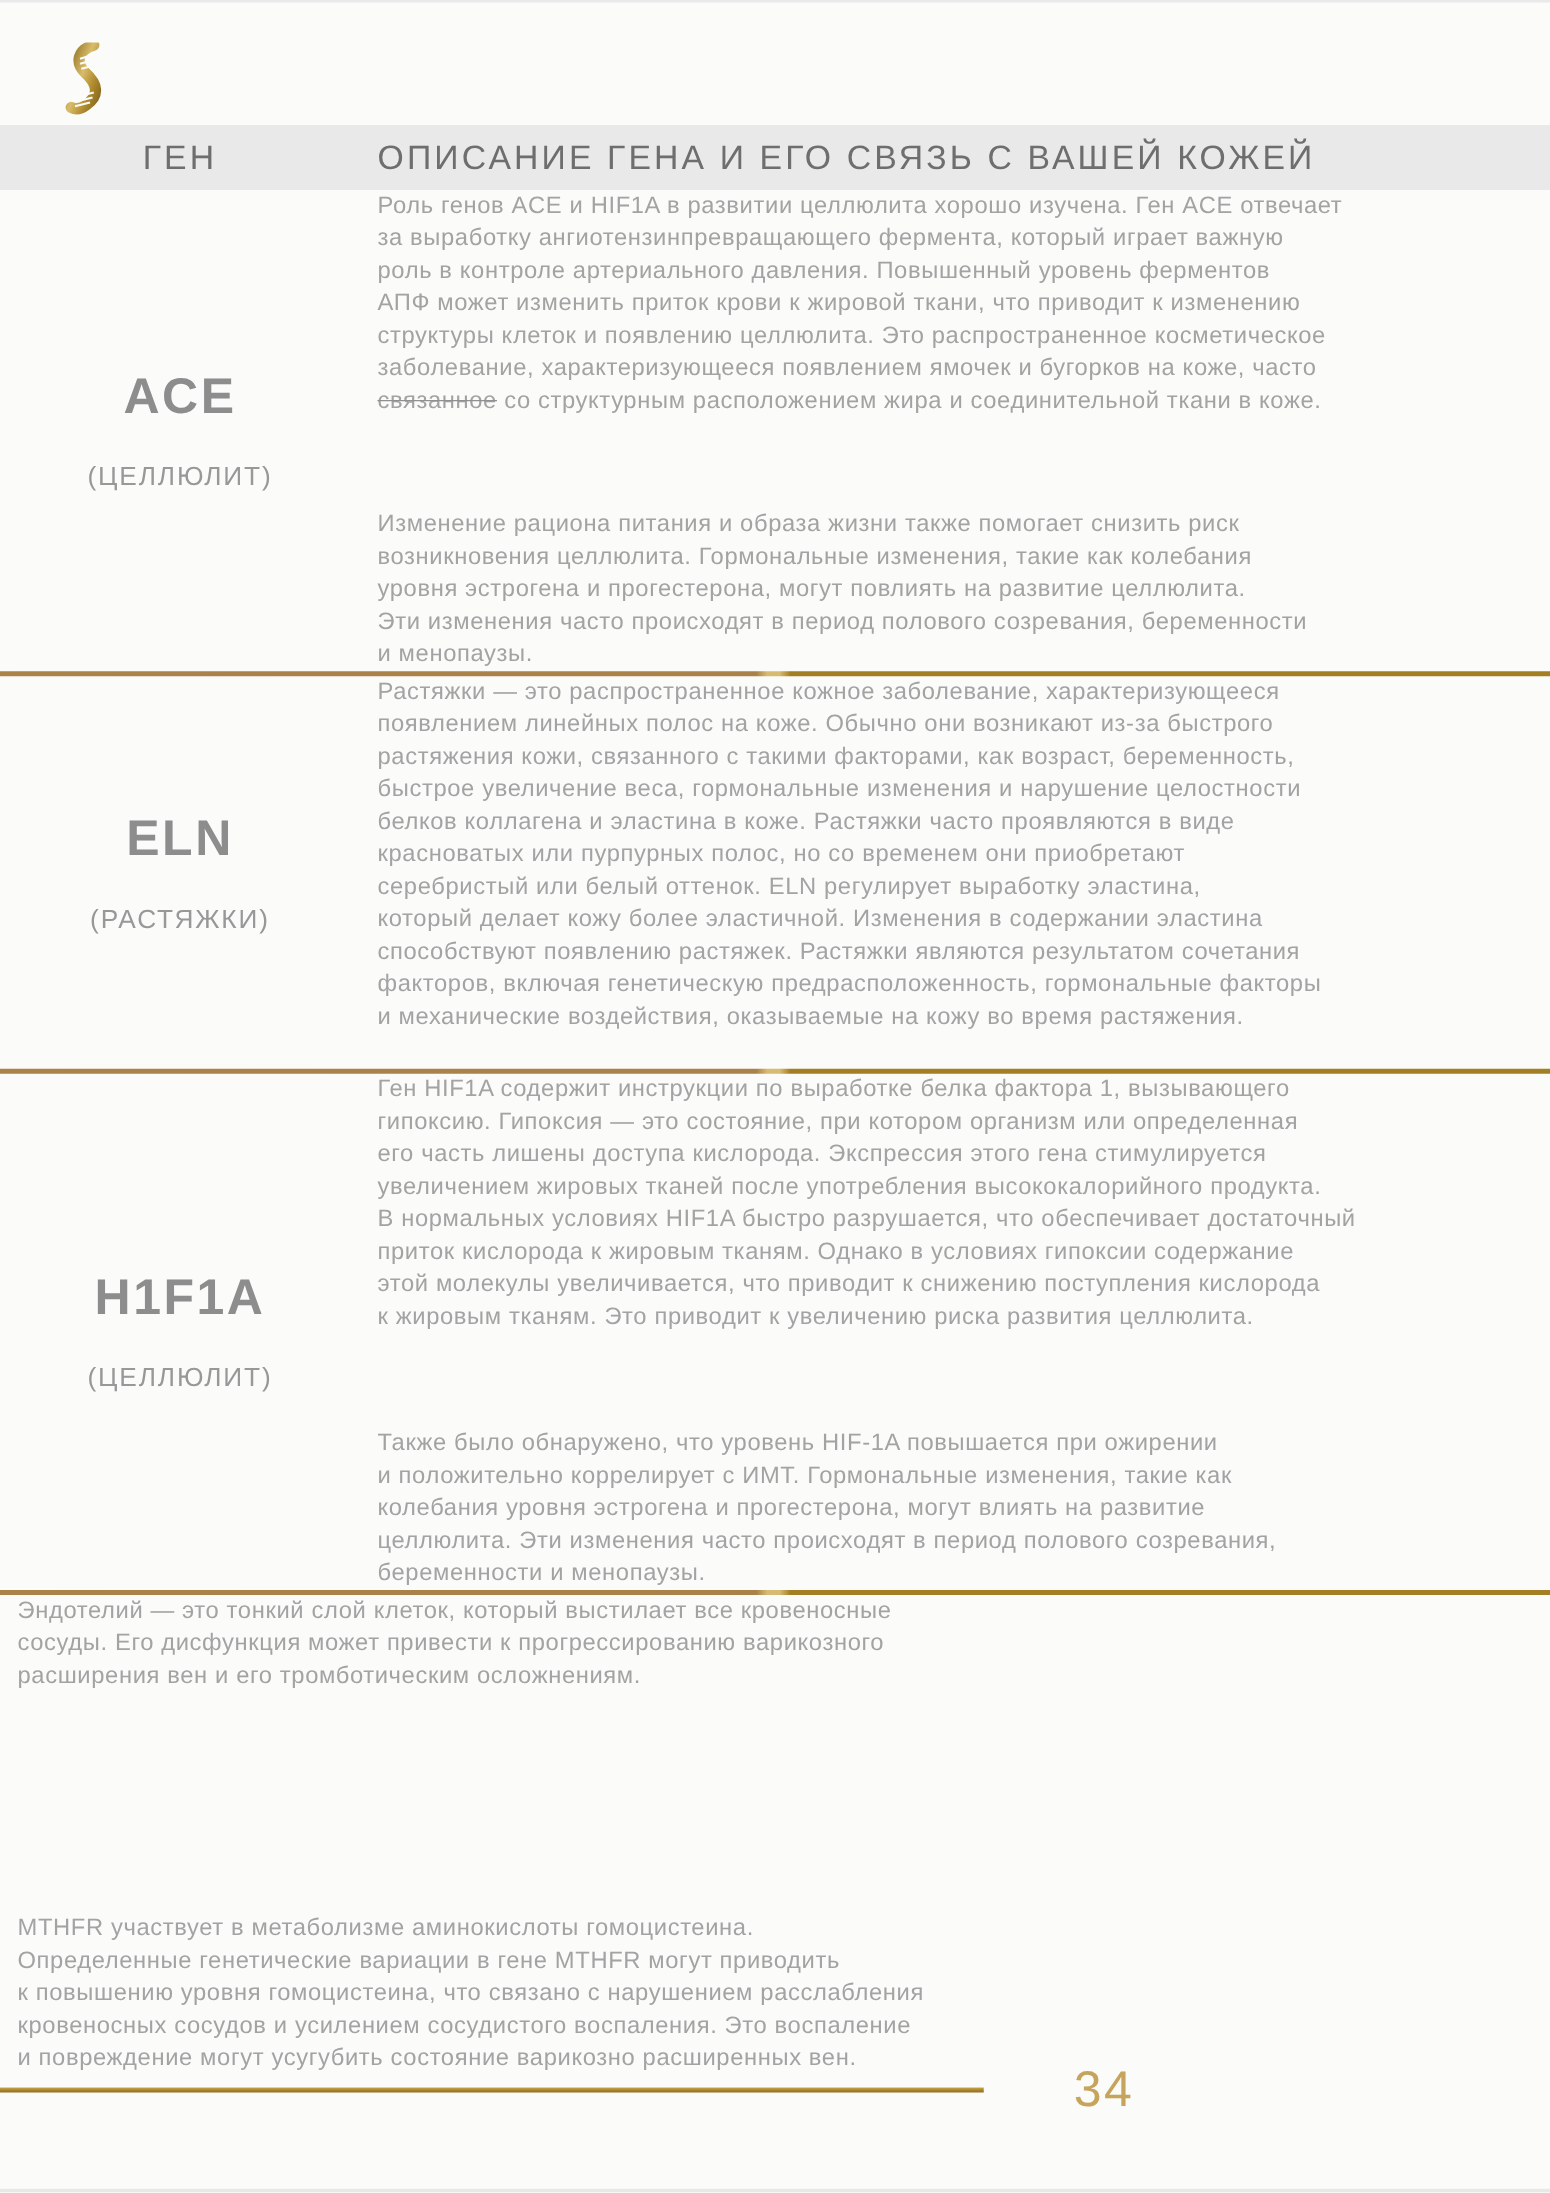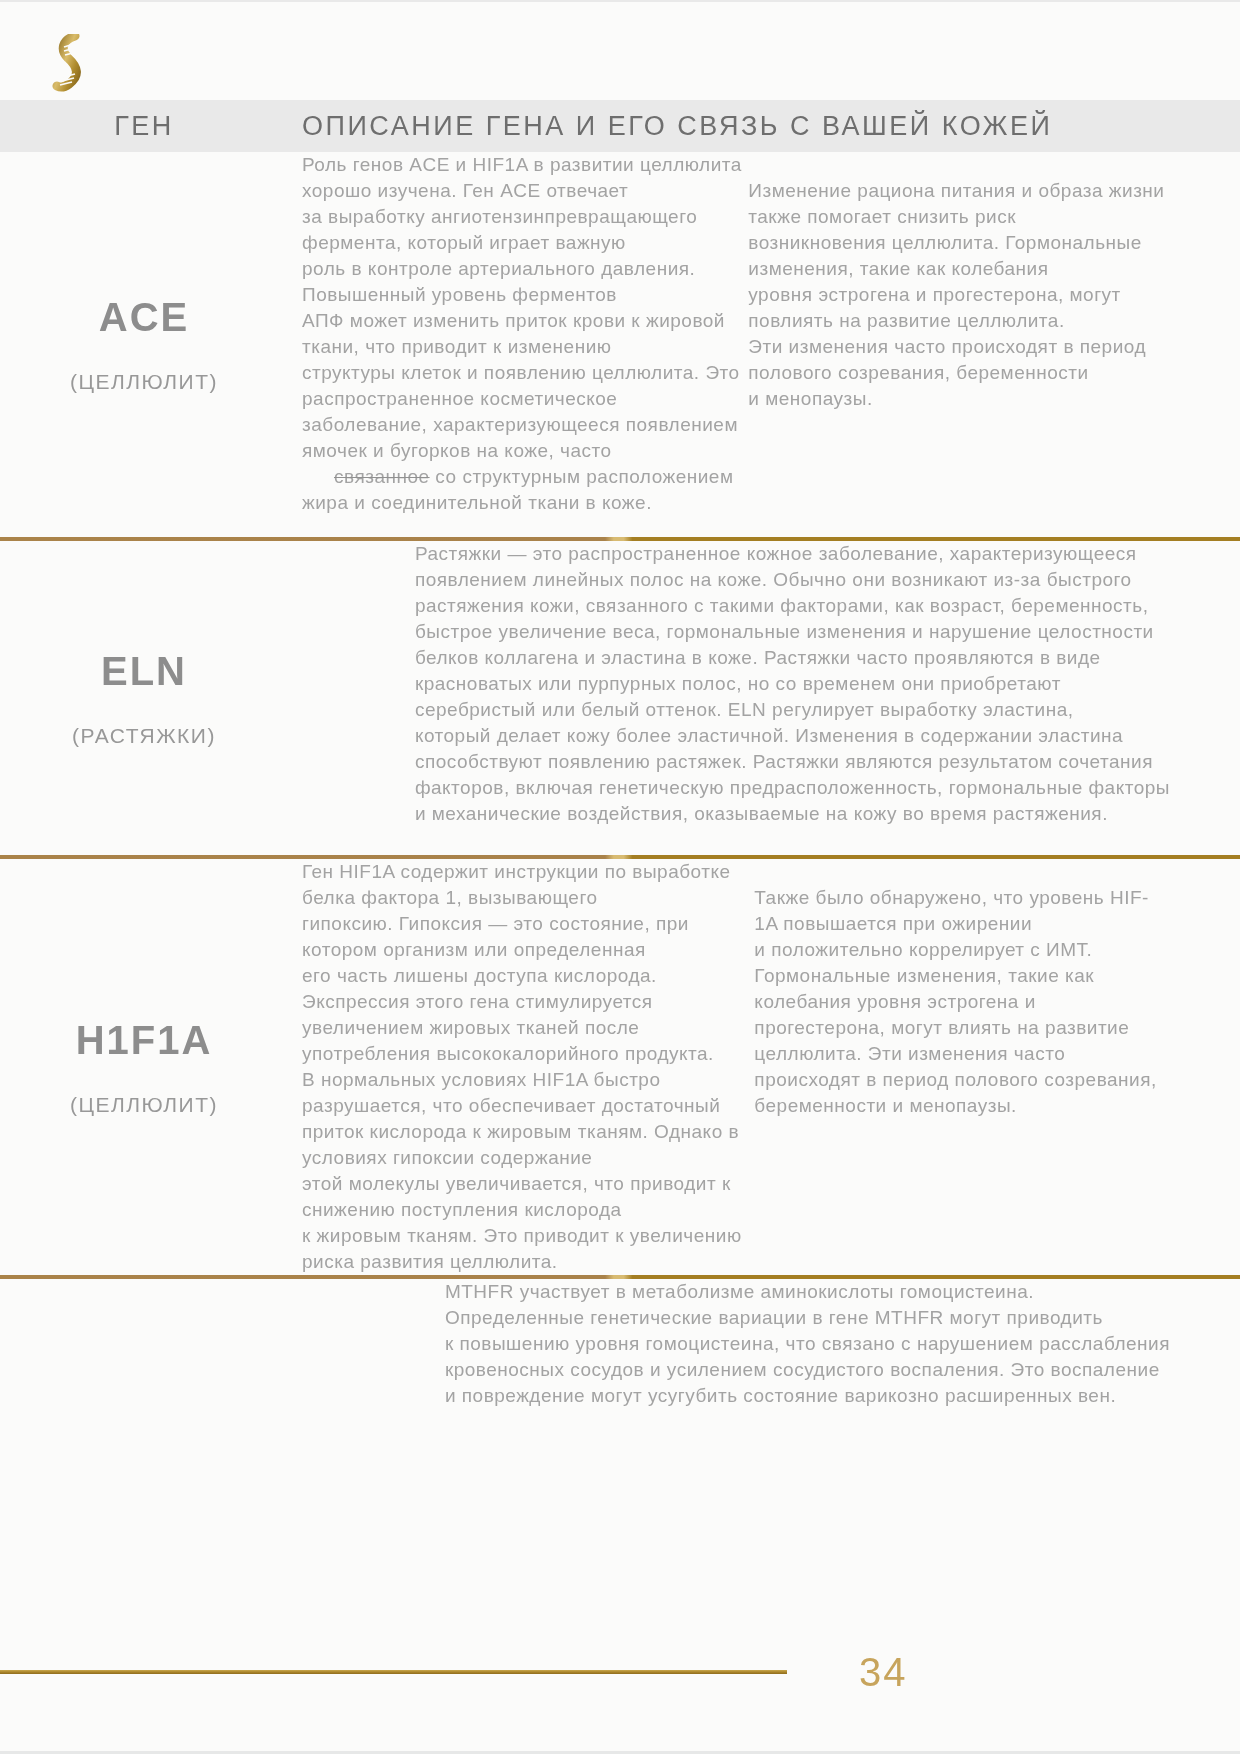--- a/index.html
+++ b/index.html
@@ -35,30 +35,30 @@
   }
   .gene-name{
     font-size:40px;font-weight:700;color:#8d8d8d;letter-spacing:2px;
     margin-bottom:30px;
   }
   .gene-subtitle{
     font-size:21px;font-weight:300;color:#989898;letter-spacing:1.5px;
   }
 
   .cell-text{
-    flex:1;padding:0 70px 0 14px;display:flex;
-    justify-content:flex-end;
+    flex:1;padding:0 70px 0 14px;display:flex;flex-direction:column;
+    justify-content:space-between;
   }
   .body-p{
     margin:0;white-space:pre-line;
     font-size:19px;line-height:26px;font-weight:300;
     color:#a3a3a3;letter-spacing:0.5px;
   }
   .body-p + .body-p{margin-top:26px;}
-  .struck{text-decoration:line-through;text-decoration-thickness:1px;text-decoration-color:#909090;margin-left:32px;}
+  .struck{text-decoration:line-through;text-decoration-thickness:1px;text-decoration-color:#909090;}
 
   .divider{
     height:4px;
     background:linear-gradient(to right,
       #aa8349 0%, #a9824a 48.8%,
       #d8bb72 49.5%, #d8bb72 50.3%,
       #a47e22 51%, #a47e22 100%);
   }
 
   .footer{
@@ -172,20 +172,23 @@
 колебания уровня эстрогена и прогестерона, могут влиять на развитие
 целлюлита. Эти изменения часто происходят в период полового созревания,
 беременности и менопаузы.</p>
     </div>
   </div>
 
   <div class="divider"></div>
 
   <div class="row mthfr">
     <div class="cell-text">
+      <p class="body-p">Эндотелий — это тонкий слой клеток, который выстилает все кровеносные
+сосуды. Его дисфункция может привести к прогрессированию варикозного
+расширения вен и его тромботическим осложнениям.</p>
       <p class="body-p">MTHFR участвует в метаболизме аминокислоты гомоцистеина.
 Определенные генетические вариации в гене MTHFR могут приводить
 к повышению уровня гомоцистеина, что связано с нарушением расслабления
 кровеносных сосудов и усилением сосудистого воспаления. Это воспаление
 и повреждение могут усугубить состояние варикозно расширенных вен.</p>
     </div>
   </div>
 
 </div>
 

